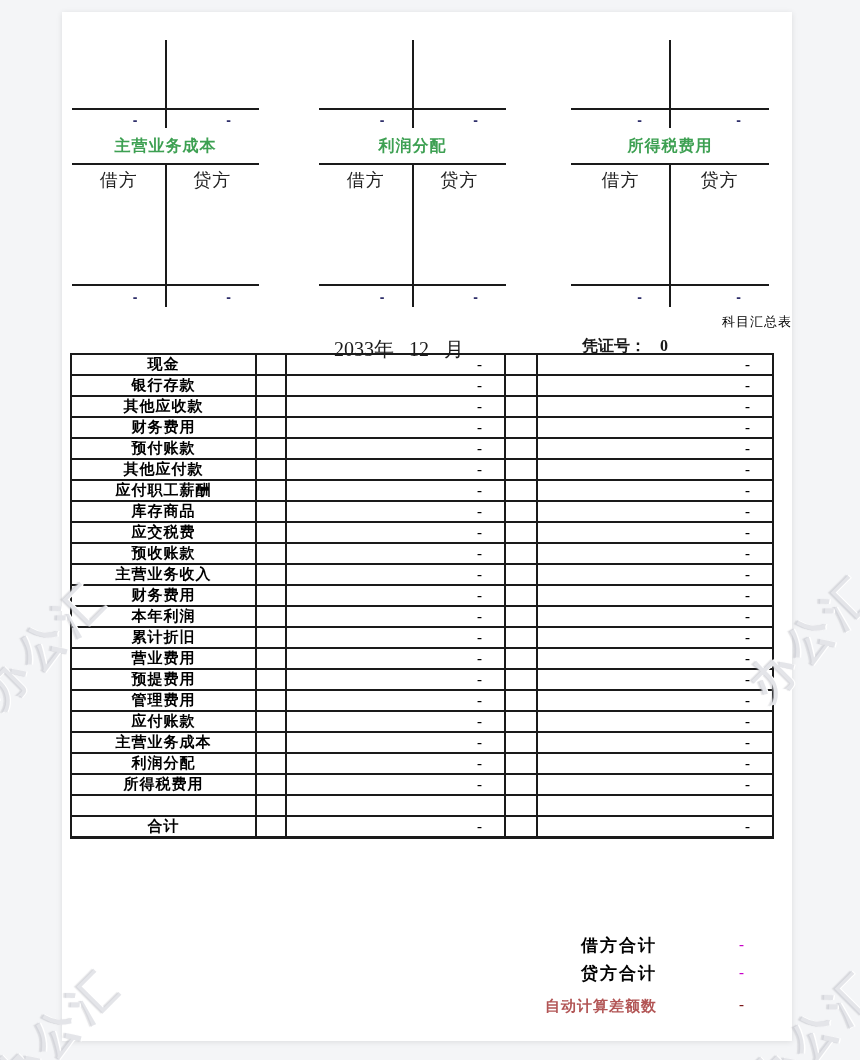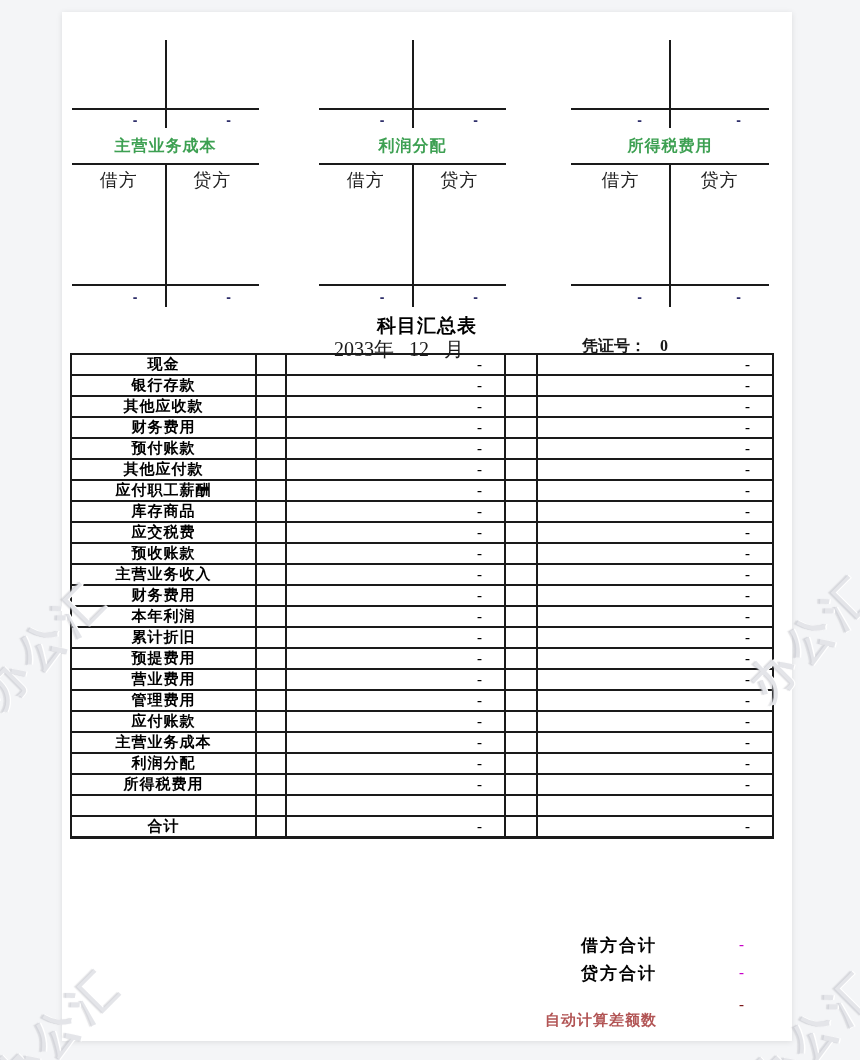--- a/index.html
+++ b/index.html
@@ -26,22 +26,22 @@
     font-family:"Liberation Sans","DejaVu Sans",sans-serif;
   }
   .tlabel{
     position:absolute;left:0;right:0;top:124px;height:22px;text-align:center;
     font-size:16px;font-weight:bold;color:#3da052;letter-spacing:1px;
   }
   .dc-row{position:absolute;left:0;right:0;top:156px;display:flex;}
   .dc-row span{width:50%;text-align:center;font-size:18px;letter-spacing:1px;color:#222;}
   
   .sheet-title{
-    position:absolute;left:0;right:0;top:301px;text-align:center;
-    font-size:19px;font-weight:bold;letter-spacing:1px;color:#000;
+    position:absolute;left:0;right:0;top:301px;text-align:right;
+    font-size:13px;font-weight:normal;letter-spacing:1px;color:#000;
   }
   .date-line{position:absolute;left:272px;top:324px;font-size:20px;font-weight:normal;white-space:pre;}
   .voucher-line{position:absolute;left:520px;top:324px;font-size:16px;font-weight:bold;}
   .voucher-line .vno{margin-left:14px;}
   
   .tbl-wrap{position:absolute;left:8px;top:341px;width:702px;}
   table.sum{
     border-collapse:collapse;table-layout:fixed;width:702px;
     font-size:15px;font-weight:bold;color:#000;
   }
@@ -52,21 +52,21 @@
   table.sum tr:last-child td{border-bottom:3px solid #1a1a1a;margin-left:48px;}
   td.c-name{text-align:center;letter-spacing:1px;}
   td.c-val{text-align:right;padding-right:22px !important;}
   
   .tot-label{position:absolute;width:195px;left:400px;text-align:right;
     font-size:17px;font-weight:bold;letter-spacing:2px;color:#000;font-family:Liberation Mono, monospace;}
   .tot-dash{position:absolute;width:40px;left:642px;text-align:right;
     font-size:15px;font-weight:bold;}
   .dash-magenta{color:#c800c8;}
   .diff-label{position:absolute;width:195px;left:400px;text-align:right;
-    font-size:15px;font-weight:bold;letter-spacing:1px;color:#b25555;margin-top:14px;}
+    font-size:15px;font-weight:bold;letter-spacing:1px;color:#b25555;}
   .dash-darkred{color:#7c1818;}
   
   .wm{
     position:absolute;font-size:46px;font-weight:bold;letter-spacing:6px;
     color:rgba(205,208,215,0.55);
     text-shadow:1px 1px 0 #ffffff,-1px -1px 1px rgba(150,152,160,0.25);
     transform:translate(-50%,-50%) rotate(-45deg);
     white-space:nowrap;pointer-events:none;
     font-family:"Liberation Sans","DejaVu Sans",sans-serif;
   }
@@ -247,28 +247,28 @@
             <td class="c-val">-</td>
           </tr>
           <tr>
             <td class="c-name">累计折旧</td>
             <td class="c-gap"></td>
             <td class="c-val">-</td>
             <td class="c-gap"></td>
             <td class="c-val">-</td>
           </tr>
           <tr>
+            <td class="c-name">营业费用</td>
+            <td class="c-gap"></td>
+            <td class="c-val">-</td>
+            <td class="c-gap"></td>
+            <td class="c-val">-</td>
+          </tr>
+          <tr>
             <td class="c-name">预提费用</td>
-            <td class="c-gap"></td>
-            <td class="c-val">-</td>
-            <td class="c-gap"></td>
-            <td class="c-val">-</td>
-          </tr>
-          <tr>
-            <td class="c-name">营业费用</td>
             <td class="c-gap"></td>
             <td class="c-val">-</td>
             <td class="c-gap"></td>
             <td class="c-val">-</td>
           </tr>
           <tr>
             <td class="c-name">管理费用</td>
             <td class="c-gap"></td>
             <td class="c-val">-</td>
             <td class="c-gap"></td>

